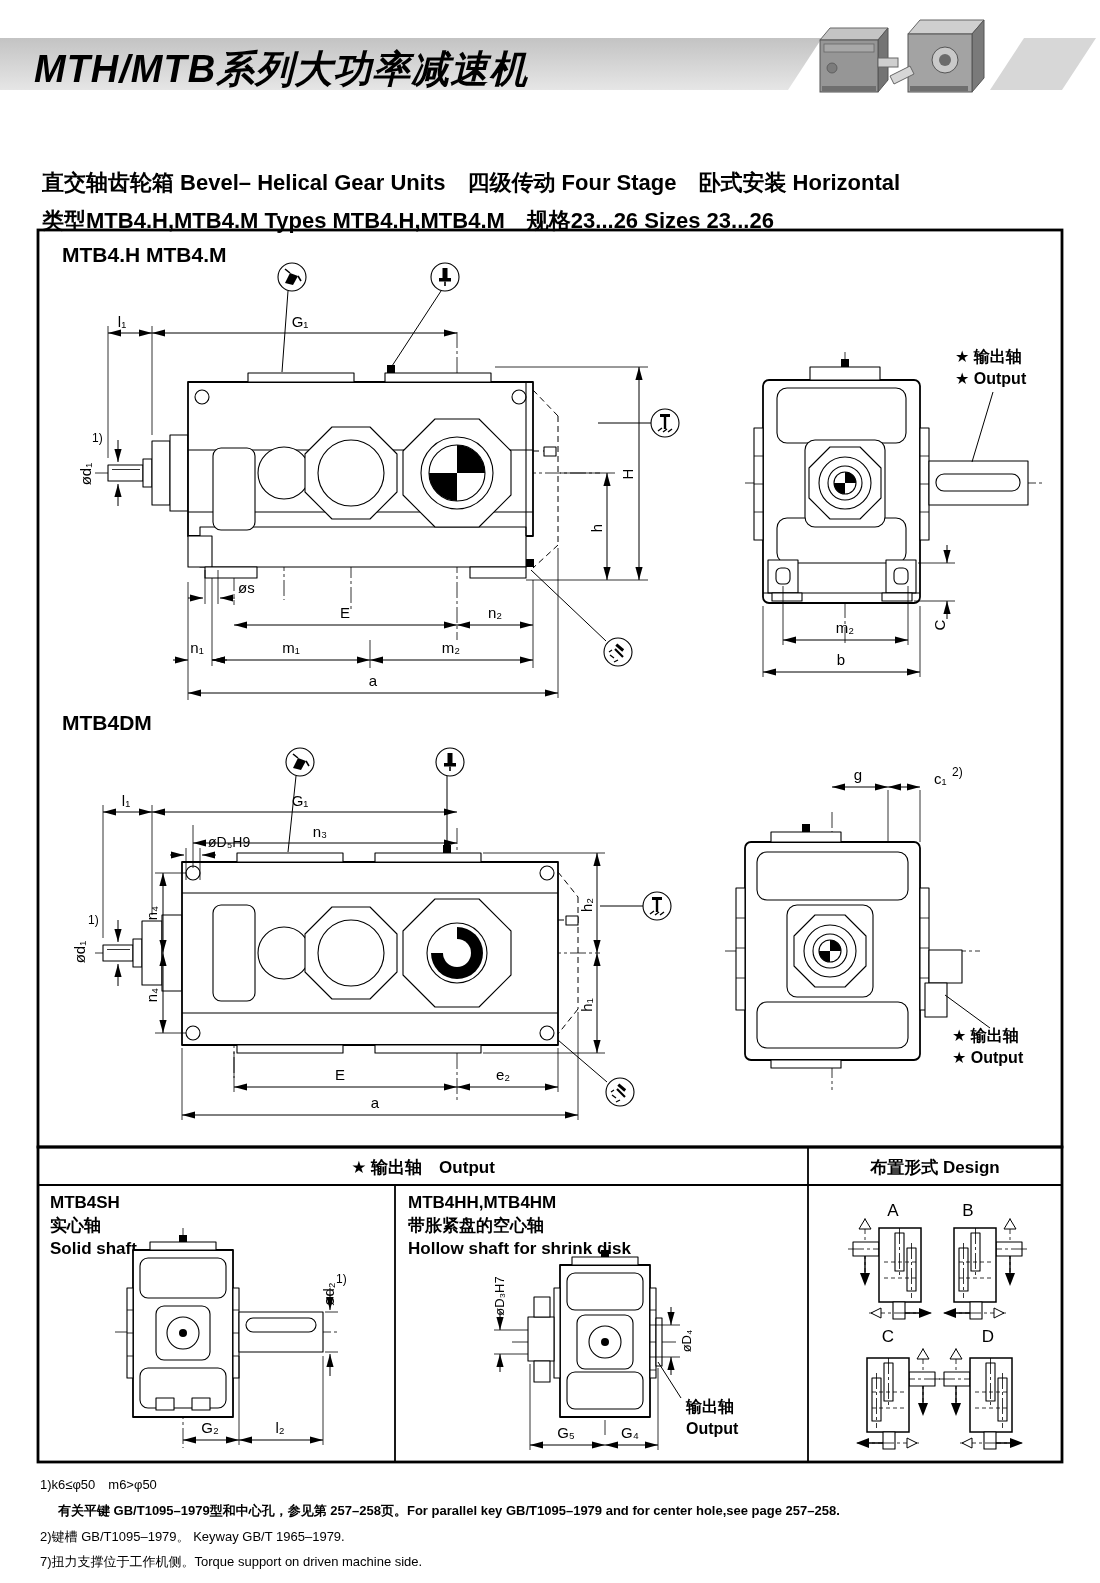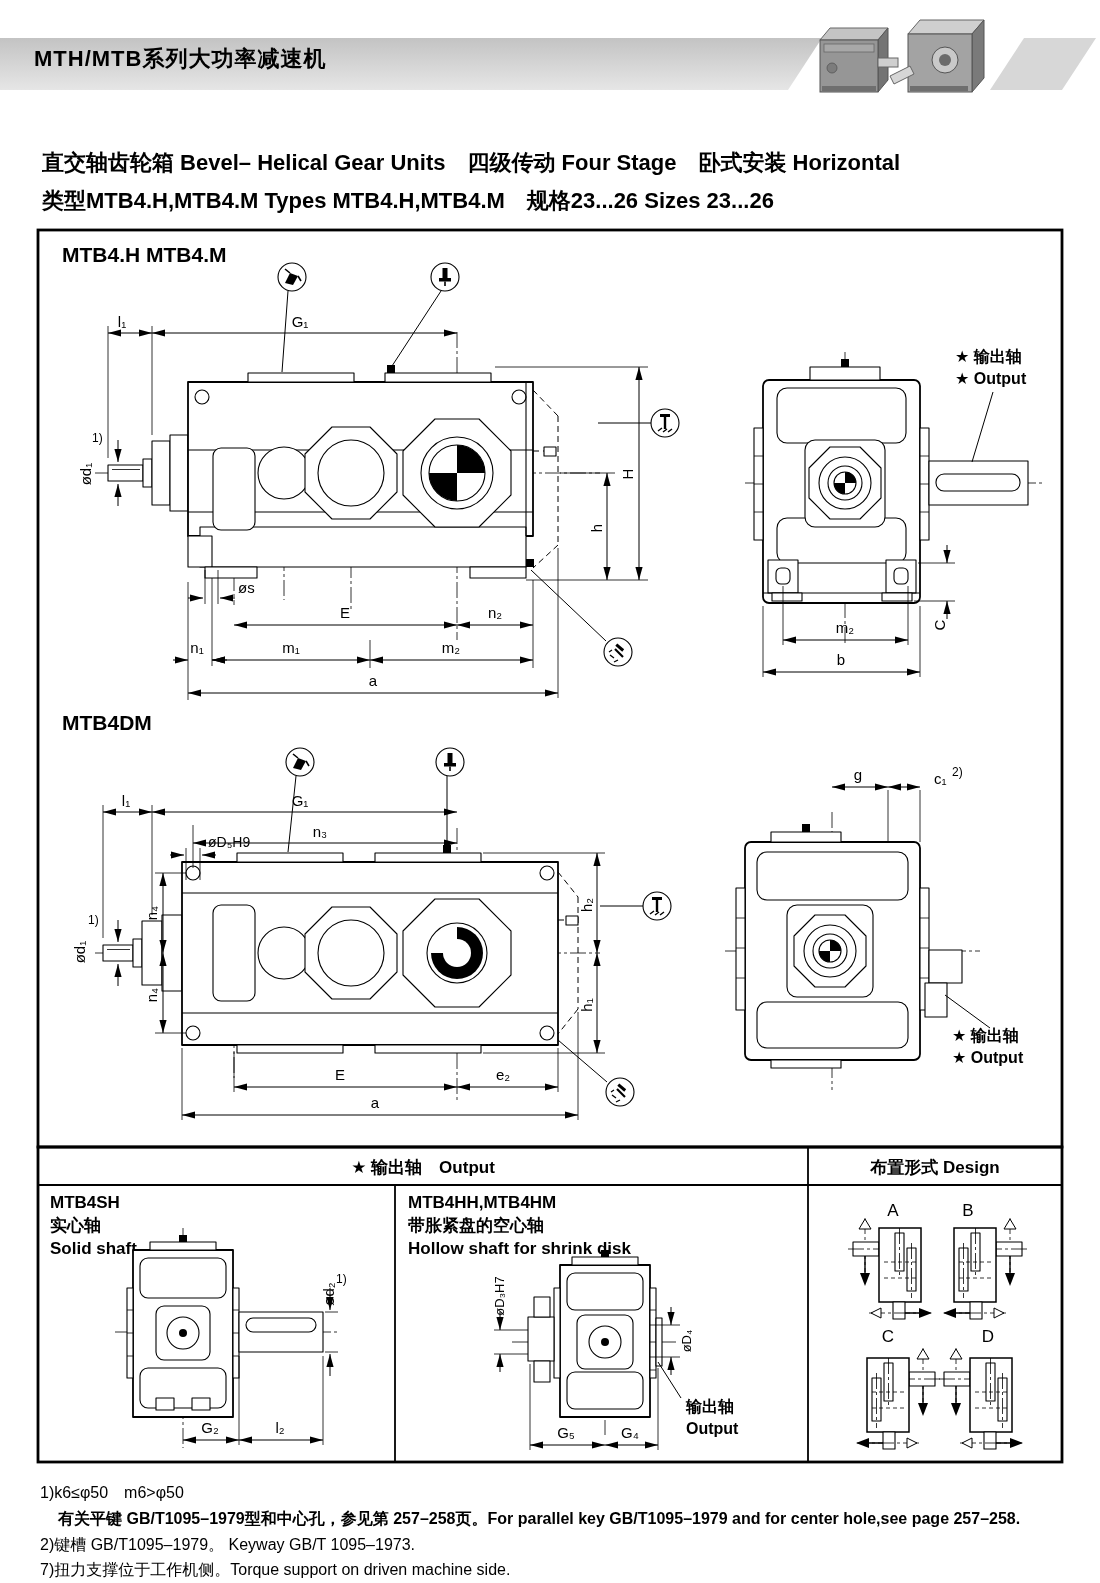--- a/index.html
+++ b/index.html
@@ -1,24 +1,24 @@
 <!DOCTYPE html>
 <html><head>
 <meta charset="utf-8">
 <style>
   html,body{margin:0;padding:0;}
   body{width:1100px;height:1583px;position:relative;background:#fff;
        font-family:"Liberation Sans","DejaVu Sans",sans-serif;color:#000;overflow:hidden;}
   .abs{position:absolute;}
-  #page-title{left:34px;top:44px;font-size:22px;font-weight:bold;
+  #page-title{left:34px;top:44px;font-size:38px;font-weight:bold;font-style:italic;
               letter-spacing:1px;z-index:3;white-space:nowrap;}
-  .intro-line{left:42px;font-size:22px;font-weight:bold;z-index:3;white-space:nowrap;}
+  .intro-line{left:42px;font-size:22px;font-weight:bold;z-index:3;white-space:nowrap;margin-top:20px;}
   #intro1{top:148px;}
   #intro2{top:186px;}
-  .fn-line{font-size:16px;z-index:3;white-space:nowrap;margin-top:7px;}
+  .fn-line{font-size:13px;z-index:3;white-space:nowrap;}
   #fn1{left:40px;top:1476px;}
   #fn2{left:58px;top:1502px;font-weight:bold;}
   #fn3{left:40px;top:1528px;}
   #fn4{left:40px;top:1553px;}
   svg{position:absolute;left:0;top:0;z-index:1;}
   svg text{fill:#000;font-family:"Liberation Sans","DejaVu Sans",sans-serif;}
   .fw{fill:#fff;stroke:#000;stroke-width:1.8;stroke-linejoin:round;}
   .fw1{fill:#fff;stroke:#000;stroke-width:1.1;stroke-linejoin:round;}
   .o1{fill:none;stroke:#000;stroke-width:1.1;}
   .cl{fill:none;stroke:#000;stroke-width:0.8;stroke-dasharray:16 3 3 3;}
@@ -506,14 +506,14 @@
         <use href="#dglyph" transform="translate(944,1350)"></use>
       </g>
   </g>
 </svg>
 
 <div class="abs" id="page-title">MTH/MTB系列大功率减速机</div>
 <div class="abs intro-line" id="intro1">直交轴齿轮箱 Bevel– Helical Gear Units　四级传动 Four Stage　卧式安装 Horizontal</div>
 <div class="abs intro-line" id="intro2">类型MTB4.H,MTB4.M Types MTB4.H,MTB4.M　规格23...26 Sizes 23...26</div>
 <div class="abs fn-line" id="fn1">1)k6≤φ50　m6&gt;φ50</div>
 <div class="abs fn-line" id="fn2">有关平键 GB/T1095–1979型和中心孔，参见第 257–258页。For parallel key GB/T1095–1979 and for center hole,see page 257–258.</div>
-<div class="abs fn-line" id="fn3">2)键槽 GB/T1095–1979。 Keyway GB/T 1095–1973.</div>
+<div class="abs fn-line" id="fn3">2)键槽 GB/T1095–1979。 Keyway GB/T 1965–1979.</div>
 <div class="abs fn-line" id="fn4">7)扭力支撑位于工作机侧。Torque support on driven machine side.</div>
 
 </body></html>

